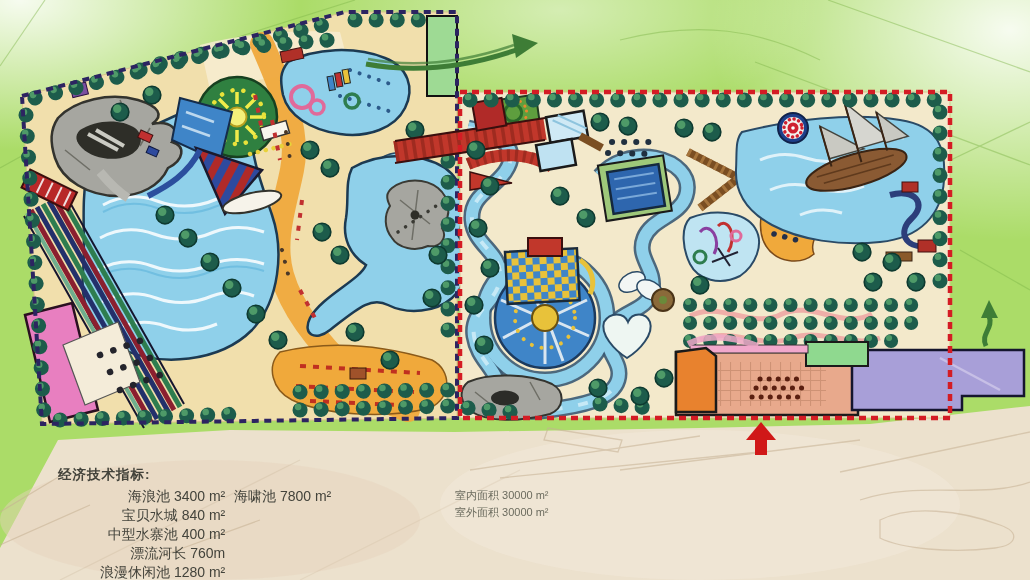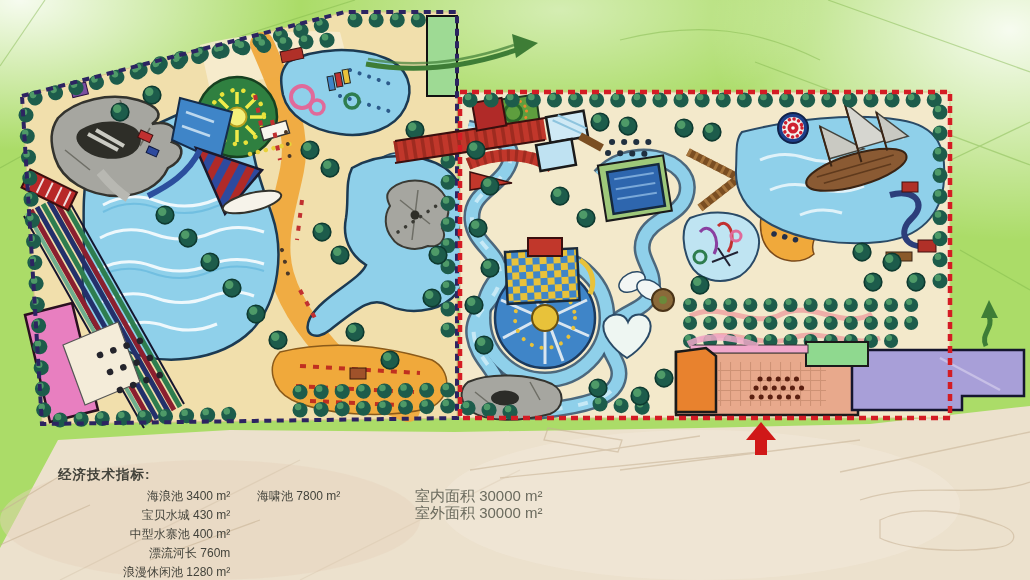--- a/index.html
+++ b/index.html
@@ -6,23 +6,23 @@
   .stage{position:relative;width:1030px;height:580px;overflow:hidden;
          font-family:"Liberation Sans","DejaVu Sans",sans-serif;background:var(--bg_green,#abdc68);}
   .stage svg{position:absolute;left:0;top:0;display:block;}
   .stats{position:absolute;left:0;top:0;width:1030px;height:408px;pointer-events:none;
          color:var(--text_dark,#43433b);text-align:right;}
   .stats .heading{position:absolute;left:58px;top:466px;font-size:13.5px;font-weight:bold;letter-spacing:1px;}
   .col{position:absolute;top:487px;}
   .col1{left:100px;}
   .col2{left:234px;}
   .col3{left:415px;}
-  .col .ln{font-size:12px;line-height:19px;white-space:nowrap;margin-left:23px;}
+  .col .ln{font-size:14px;line-height:19px;white-space:nowrap;}
   .col3 .total{font-size:14px;font-weight:bold;line-height:20px;white-space:nowrap;}
-  .col3 .sub{font-size:15px;line-height:17px;color:#6b6b5e;white-space:nowrap;}
+  .col3 .sub{font-size:11px;line-height:17px;color:#6b6b5e;white-space:nowrap;margin-left:40px;}
 </style>
 </head>
 <body>
 
 <div class="stage">
 <svg width="1030" height="580" viewBox="0 0 1030 580">
   <defs>
     <radialGradient id="fadeW" cx="50%" cy="50%" r="50%">
       <stop offset="0%" stop-color="#ffffff" stop-opacity="0.9"></stop>
       <stop offset="100%" stop-color="#ffffff" stop-opacity="0"></stop>
@@ -474,21 +474,21 @@
   <g>
     <polygon points="746,440 776,440 761,422" fill="#d01818"></polygon>
     <rect x="755" y="440" width="12" height="15" fill="#d01818"></rect>
   </g>
 </svg>
 
 <div class="stats">
   <div class="heading">经济技术指标:</div>
   <div class="col col1">
     <div class="ln">海浪池 3400 m²</div>
-    <div class="ln">宝贝水城 430 m²</div>
+    <div class="ln">宝贝水城 840 m²</div>
     <div class="ln">中型水寨池  400 m²</div>
     <div class="ln">漂流河长  760m</div>
     <div class="ln">浪漫休闲池  1280 m²</div>
   </div>
   <div class="col col2">
     <div class="ln">海啸池  7800 m²</div>
   </div>
   <div class="col col3">
     <div class="sub">室内面积 30000 m²</div>
     <div class="sub">室外面积 30000 m²</div>

